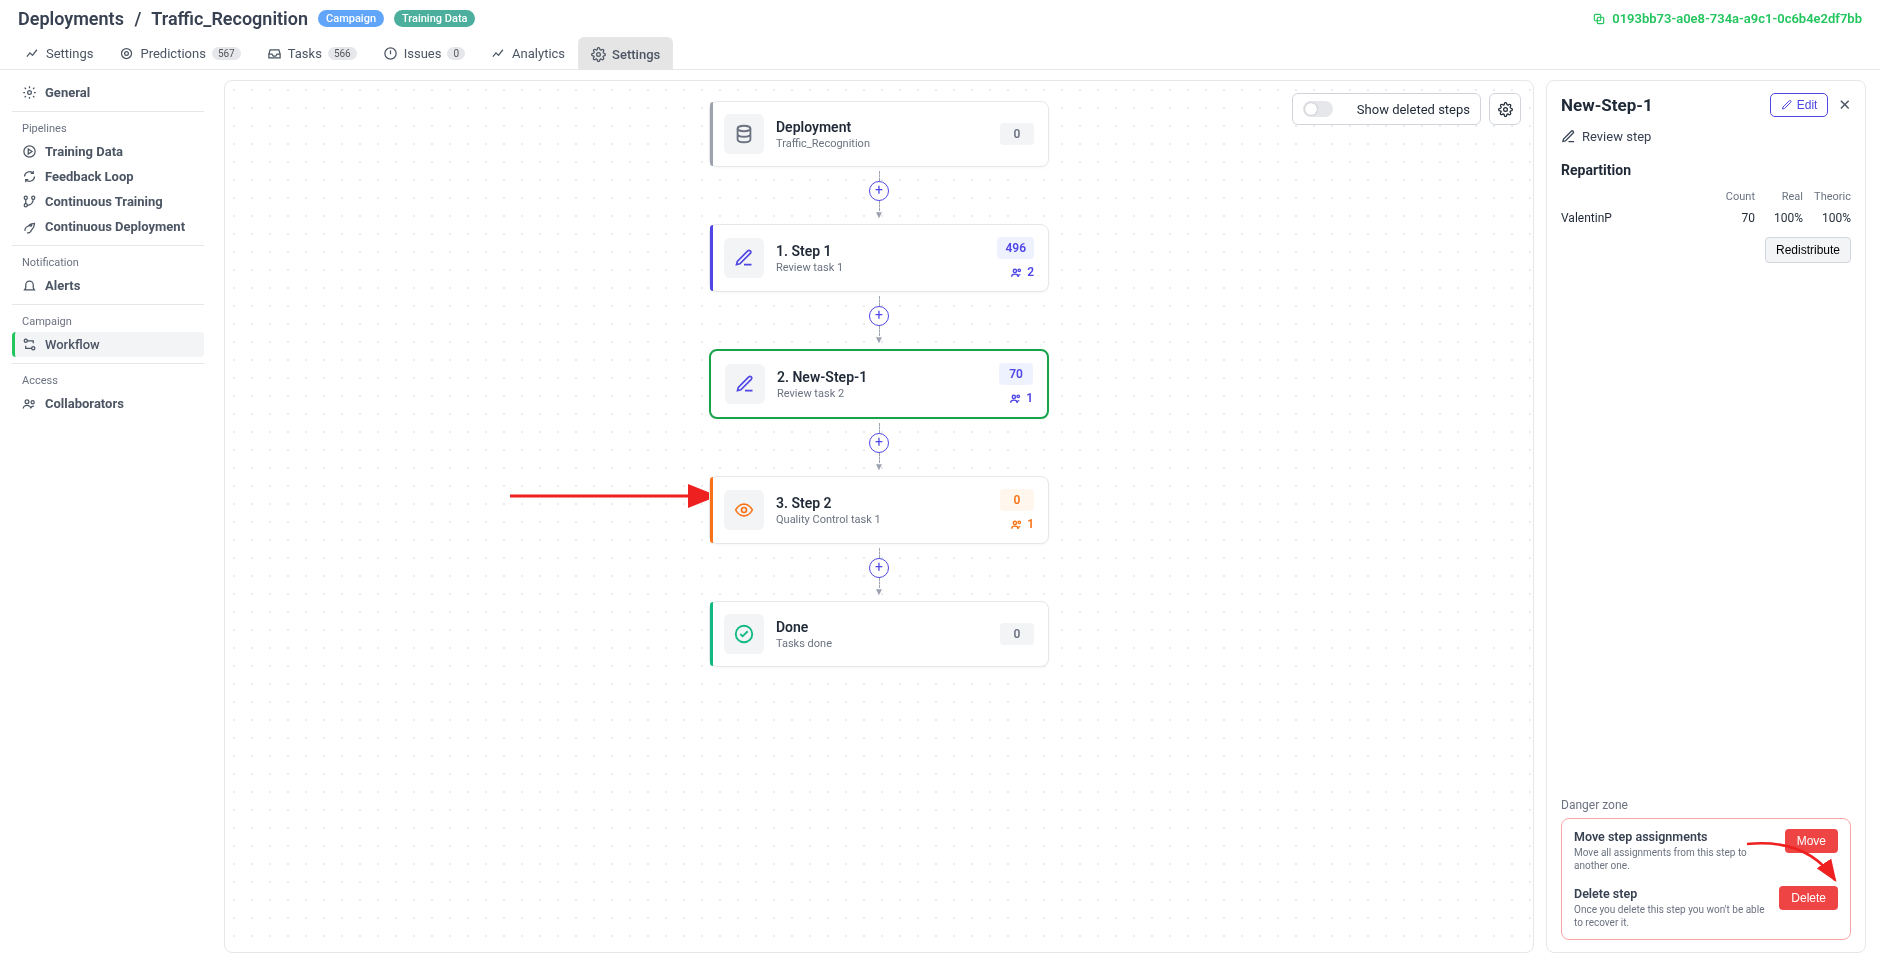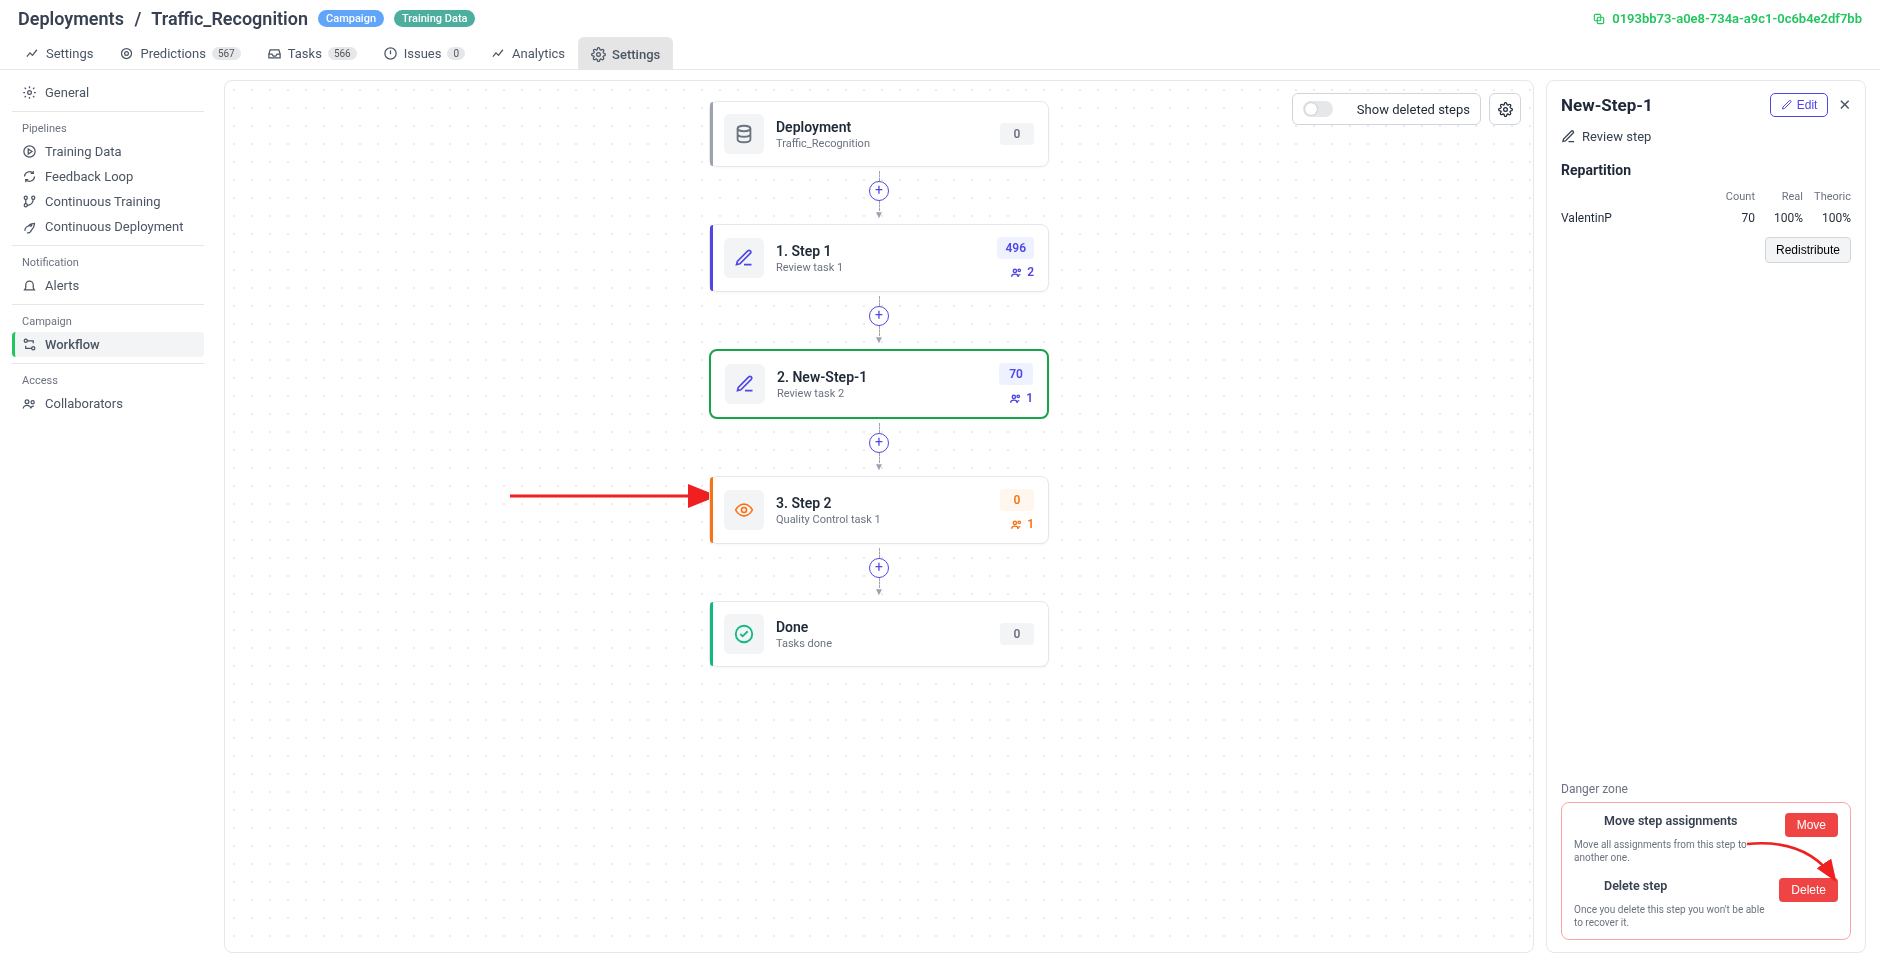--- a/index.html
+++ b/index.html
@@ -17,21 +17,21 @@
 
   
   .tabs { display: flex; border-bottom: 1px solid #e5e7eb; padding-left: 12px; }
   .tab { display: flex; align-items: center; gap: 6px; padding: 8px 12px; font-size: 13px; color: #4b5563; cursor: pointer; border: 1px solid transparent; border-bottom: none; border-radius: 6px 6px 0 0; }
   .tab.active { border-color: #e5e7eb; background: #e5e5e5; font-weight: 500; margin-bottom: -1px; }
   .tab-count { background: #e5e7eb; color: #555; font-size: 10px; padding: 1px 6px; border-radius: 9px; }
 
   
   .body { display: flex; height: calc(100% - 70px); }
   .sidebar { width: 220px; padding: 10px 16px 10px 12px; }
-  .side-item { display: flex; align-items: center; gap: 8px; padding: 5px 10px; border-radius: 4px; font-size: 13px; color: #4b5563; cursor: pointer; }
+  .side-item { display: flex; align-items: center; gap: 8px; padding: 5px 10px; border-radius: 4px; font-size: 13px; color: #4b5563; cursor: pointer; font-weight: bold; }
   .side-item.active { background: #f3f4f6; font-weight: 500; border-left: 3px solid #22c55e; padding-left: 7px; }
   .side-heading { font-size: 11px; color: #6b7280; margin: 10px 10px 4px; }
   .side-divider { border-top: 1px solid #e5e7eb; margin: 6px 0; }
 
   
   .canvas-wrap { flex: 1; position: relative; border: 1px solid #e5e7eb; border-radius: 8px; margin: 10px 8px 10px 4px; overflow: hidden; background-image: radial-gradient(#e9ecef 1px, transparent 1px); background-size: 18px 18px; background-color: #fff; }
   .canvas-toolbar { position: absolute; top: 12px; right: 12px; display: flex; gap: 8px; z-index: 5;}
   .toggle-btn { display: flex; align-items: center; gap: 24px; background: #fff; border: 1px solid #d1d5db; border-radius: 6px; padding: 6px 10px; font-size: 13px; }
   .toggle { width: 30px; height: 16px; background: #e5e7eb; border-radius: 10px; position: relative; }
   .toggle::after { content:""; width: 12px; height: 12px; background: #fff; border-radius: 50%; position: absolute; left: 2px; top: 2px; box-shadow: 0 0 2px rgba(0,0,0,0.3);}
@@ -83,22 +83,22 @@
   .repart-row .bar-holder{ flex:1; margin: 0 8px;}
   .repart-row .bar { height: 12px; background: #4f46e5; border-radius: 2px; width:100%;}
   .repart-row .val { width: 48px; text-align: right; }
   .redist-btn { align-self: flex-end; background: #f3f4f6; border: 1px solid #d1d5db; border-radius: 4px; padding: 5px 10px; font-size: 12px; margin-top: 12px; cursor: pointer; }
   .rp-spacer { flex: 1; }
   .rp-danger-title { font-size: 12px; color: #6b7280; margin-bottom: 6px; }
   .danger-box { border: 1px solid #fca5a5; border-radius: 8px; padding: 10px 12px; }
   .danger-row { display: flex; align-items: flex-start; gap: 8px; }
   .danger-row + .danger-row { margin-top: 14px; }
   .danger-text { flex: 1; }
-  .danger-text .t { font-weight: 600; font-size: 12.5px; color: #374151; margin-left: 30px; }
-  .danger-text .d { font-size: 10px; color: #6b7280; margin-top: 10px; line-height: 1.3;}
+  .danger-text .t { font-weight: 600; font-size: 12.5px; color: #374151; }
+  .danger-text .d { font-size: 10px; color: #6b7280; margin-top: 2px; line-height: 1.3;}
   .danger-btn { background: #ef4444; color: #fff; border: none; padding: 5px 12px; border-radius: 4px; font-size: 12px; cursor: pointer;}
 
   .icon { width: 15px; height: 15px; }
   
 </style>
 </head>
 <body>
 
 <div class="header">
   <span class="breadcrumb">

